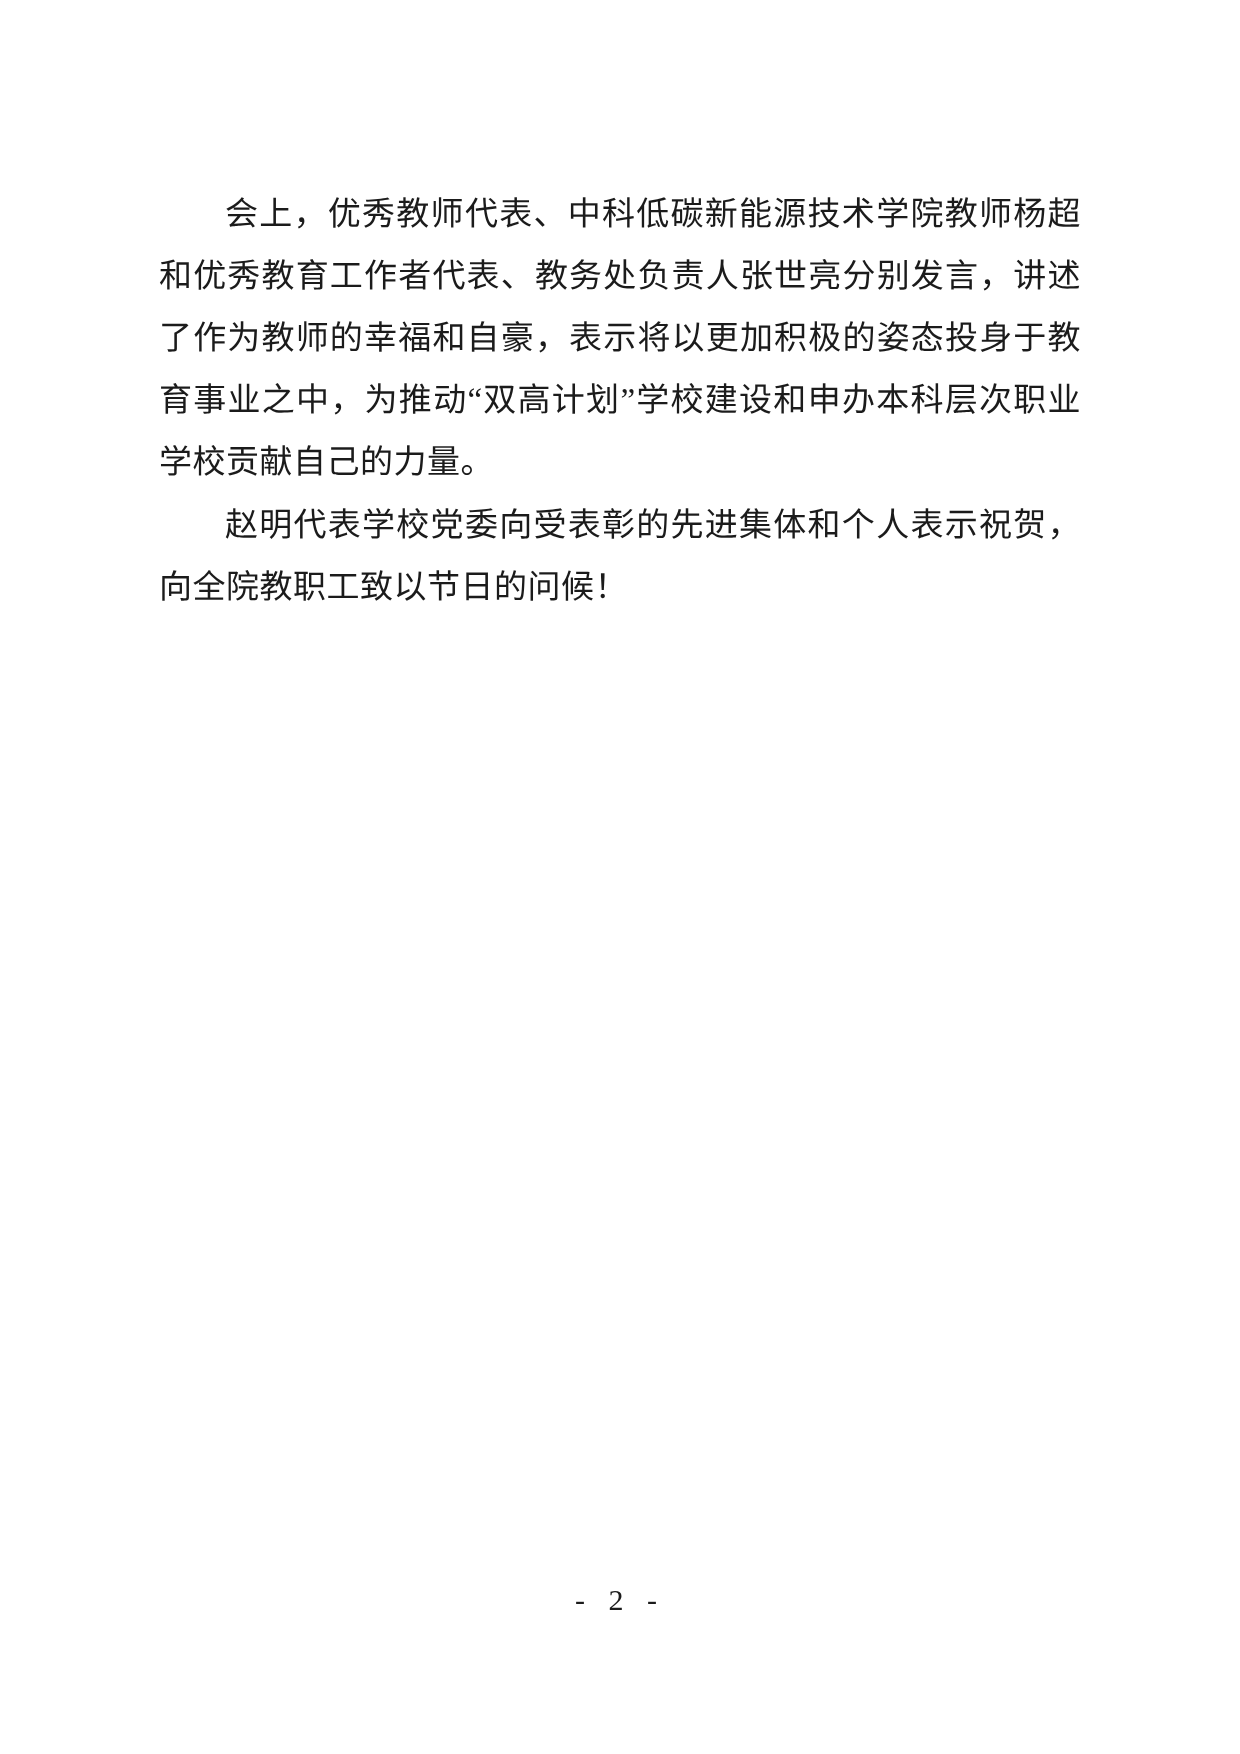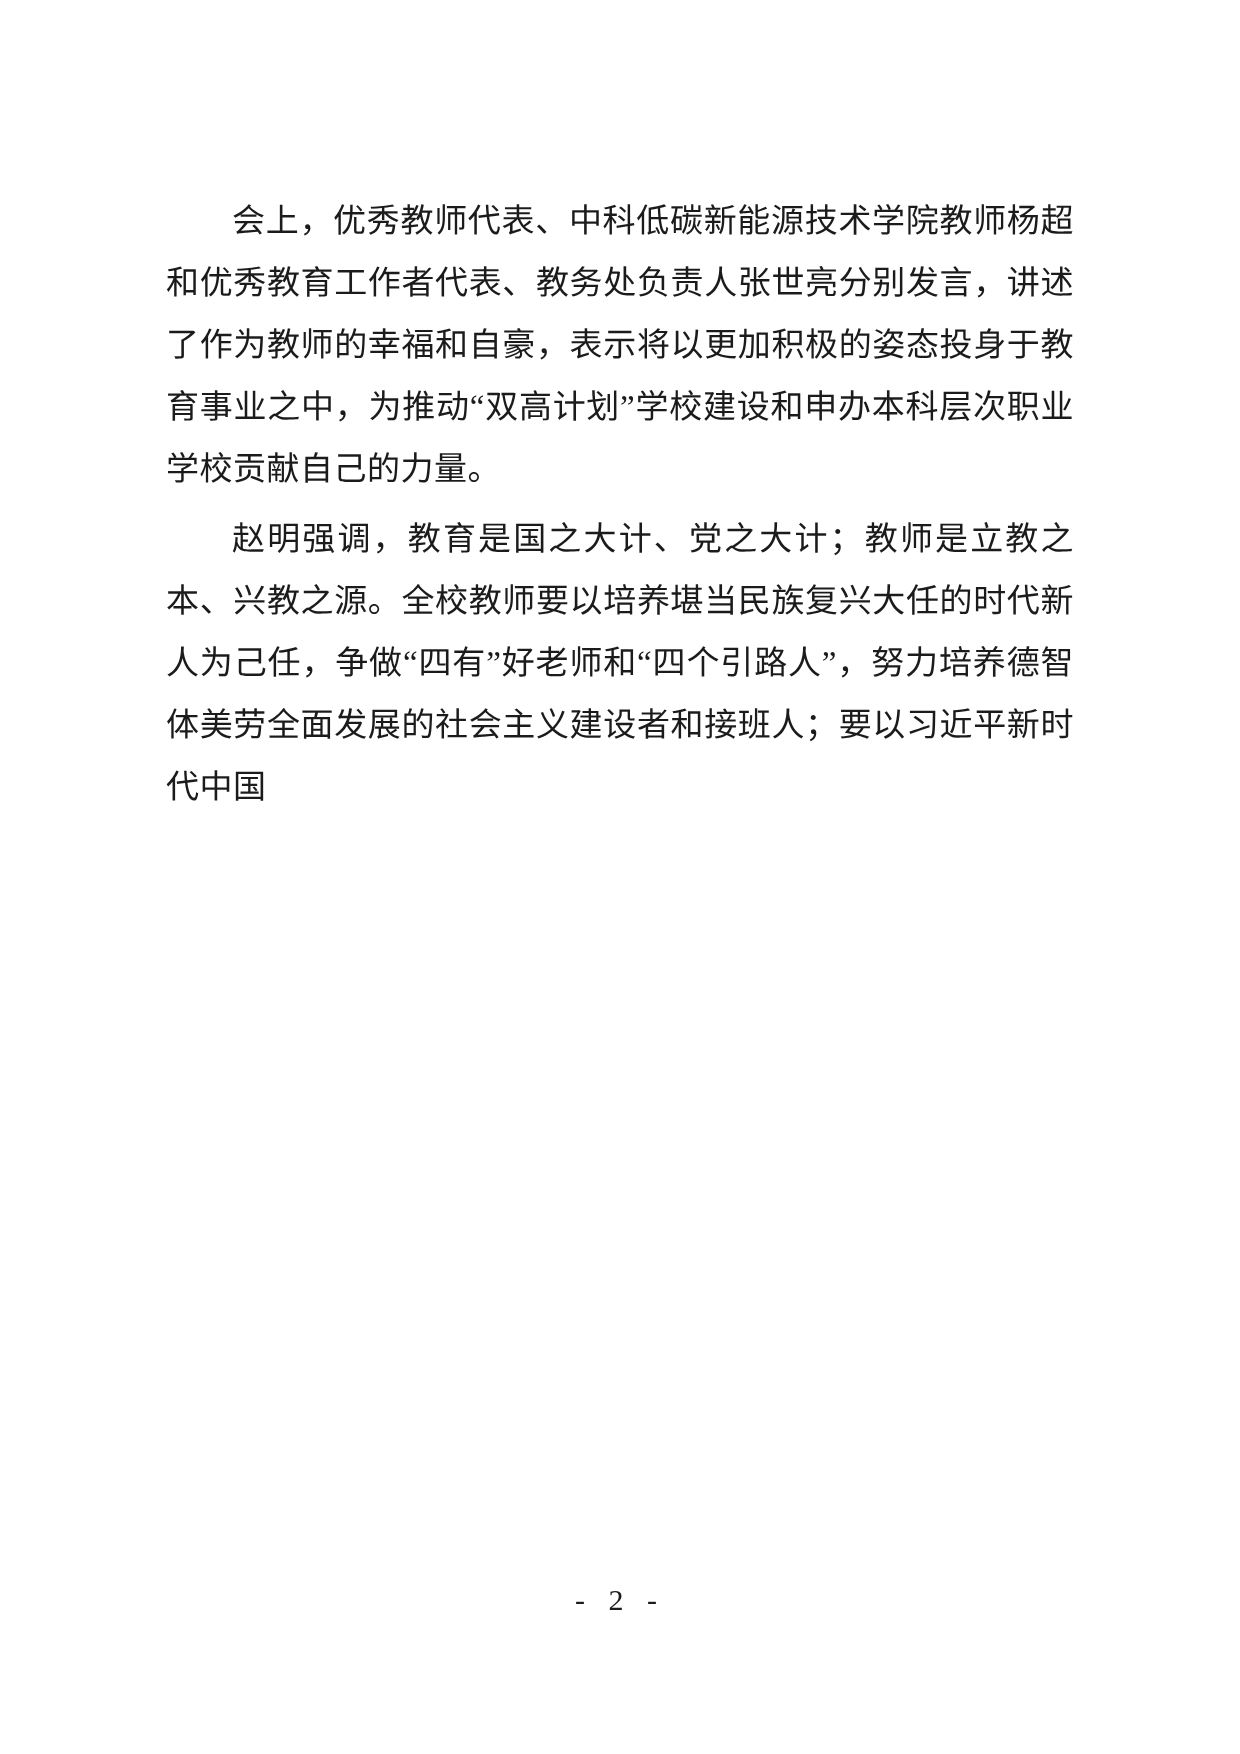--- a/index.html
+++ b/index.html
@@ -21,21 +21,21 @@
     top: 182px;
     left: 158px;
     width: 924px;
     font-size: 33px;
     line-height: 62px;
     text-align: justify;
     text-justify: inter-ideograph;
     letter-spacing: 0.5px;
   }
   .content p {
-    margin: 8px;
+    margin: 1px;
     padding: 0;
     text-indent: 2em;
     word-break: break-all;
   }
   .page-footer {
     position: absolute;
     top: 1583px;
     left: 0;
     width: 100%;
     text-align: center;
@@ -45,18 +45,18 @@
     letter-spacing: 8px;
     color: #1b1b1b;
   }
 </style>
 </head>
 <body>
 
 <div class="page">
   <main class="content">
     <p>会上，优秀教师代表、中科低碳新能源技术学院教师杨超和优秀教育工作者代表、教务处负责人张世亮分别发言，讲述了作为教师的幸福和自豪，表示将以更加积极的姿态投身于教育事业之中，为推动“双高计划”学校建设和申办本科层次职业学校贡献自己的力量。</p>
-    <p>赵明强调，教育是国之大计、党之大计；教师是立教之本、兴教之源。全校教师要以培养堪当民族复兴大任的时代新人为己任，争做“四有”好老师和“四个引路人”，努力培养德智体美劳全面发展的社会主义建设者和接班人；要以习近平新时代中国</p>
+    <p>赵明代表学校党委向受表彰的先进集体和个人表示祝贺，向全院教职工致以节日的问候！</p>
   </main>
   <footer class="page-footer">
     <span class="page-number">- 2 -</span>
   </footer>
 </div>
 
 </body></html>

